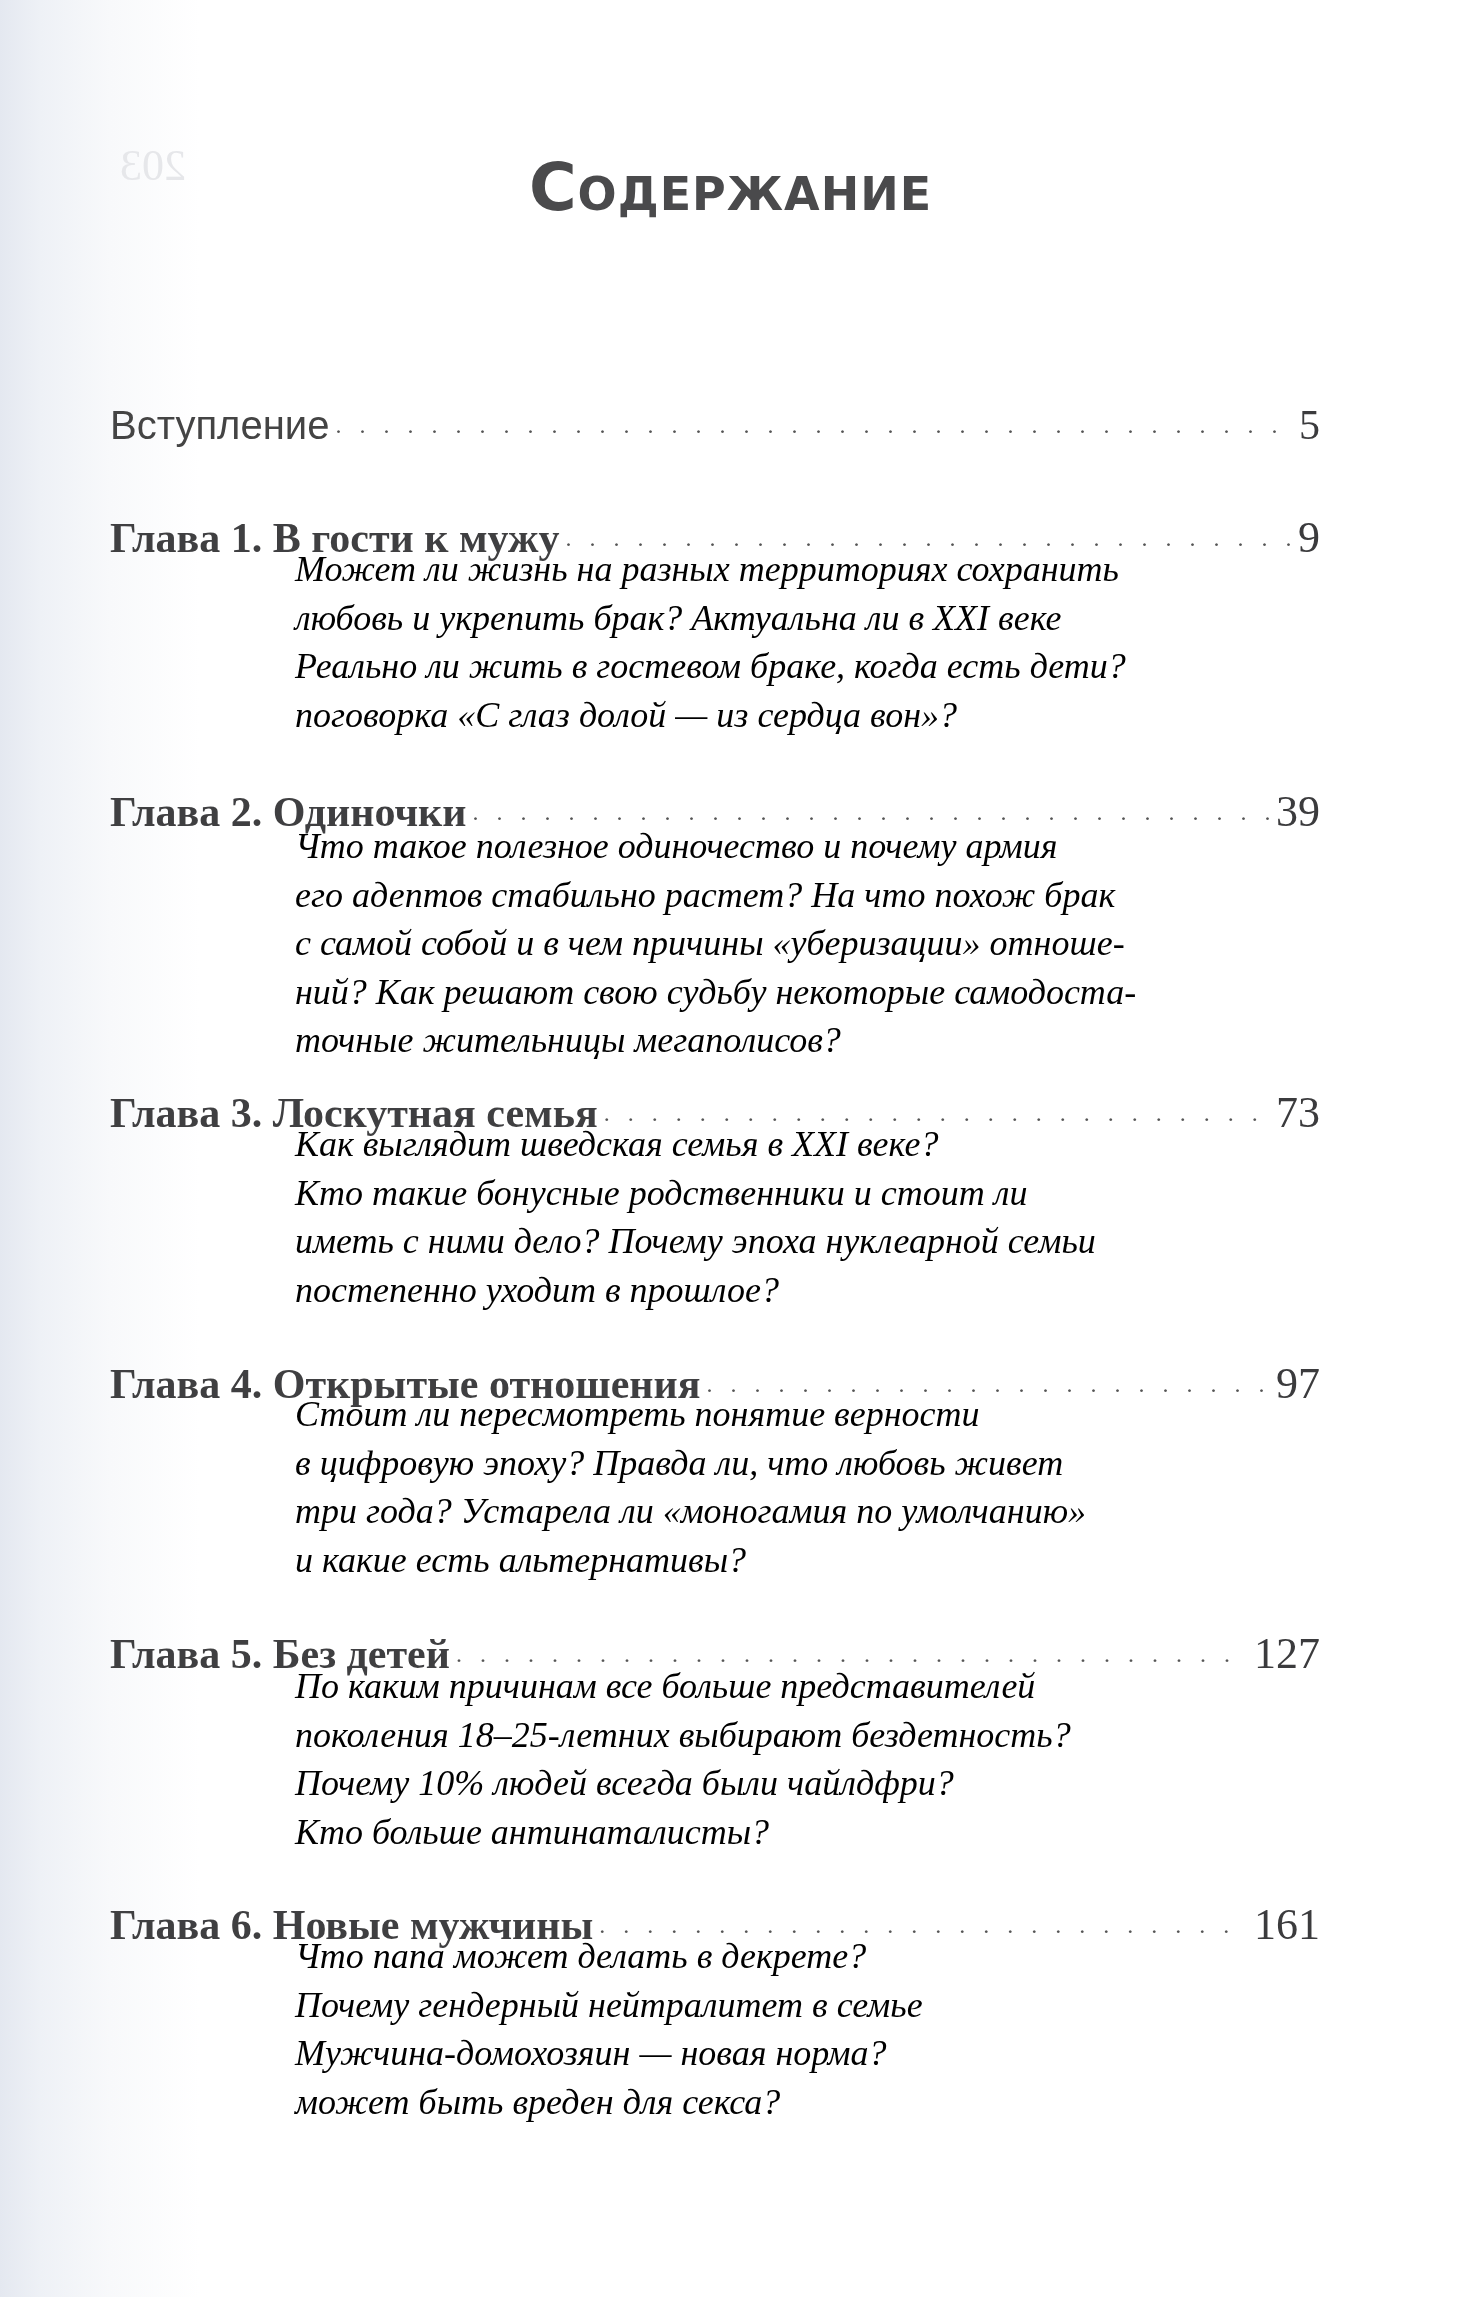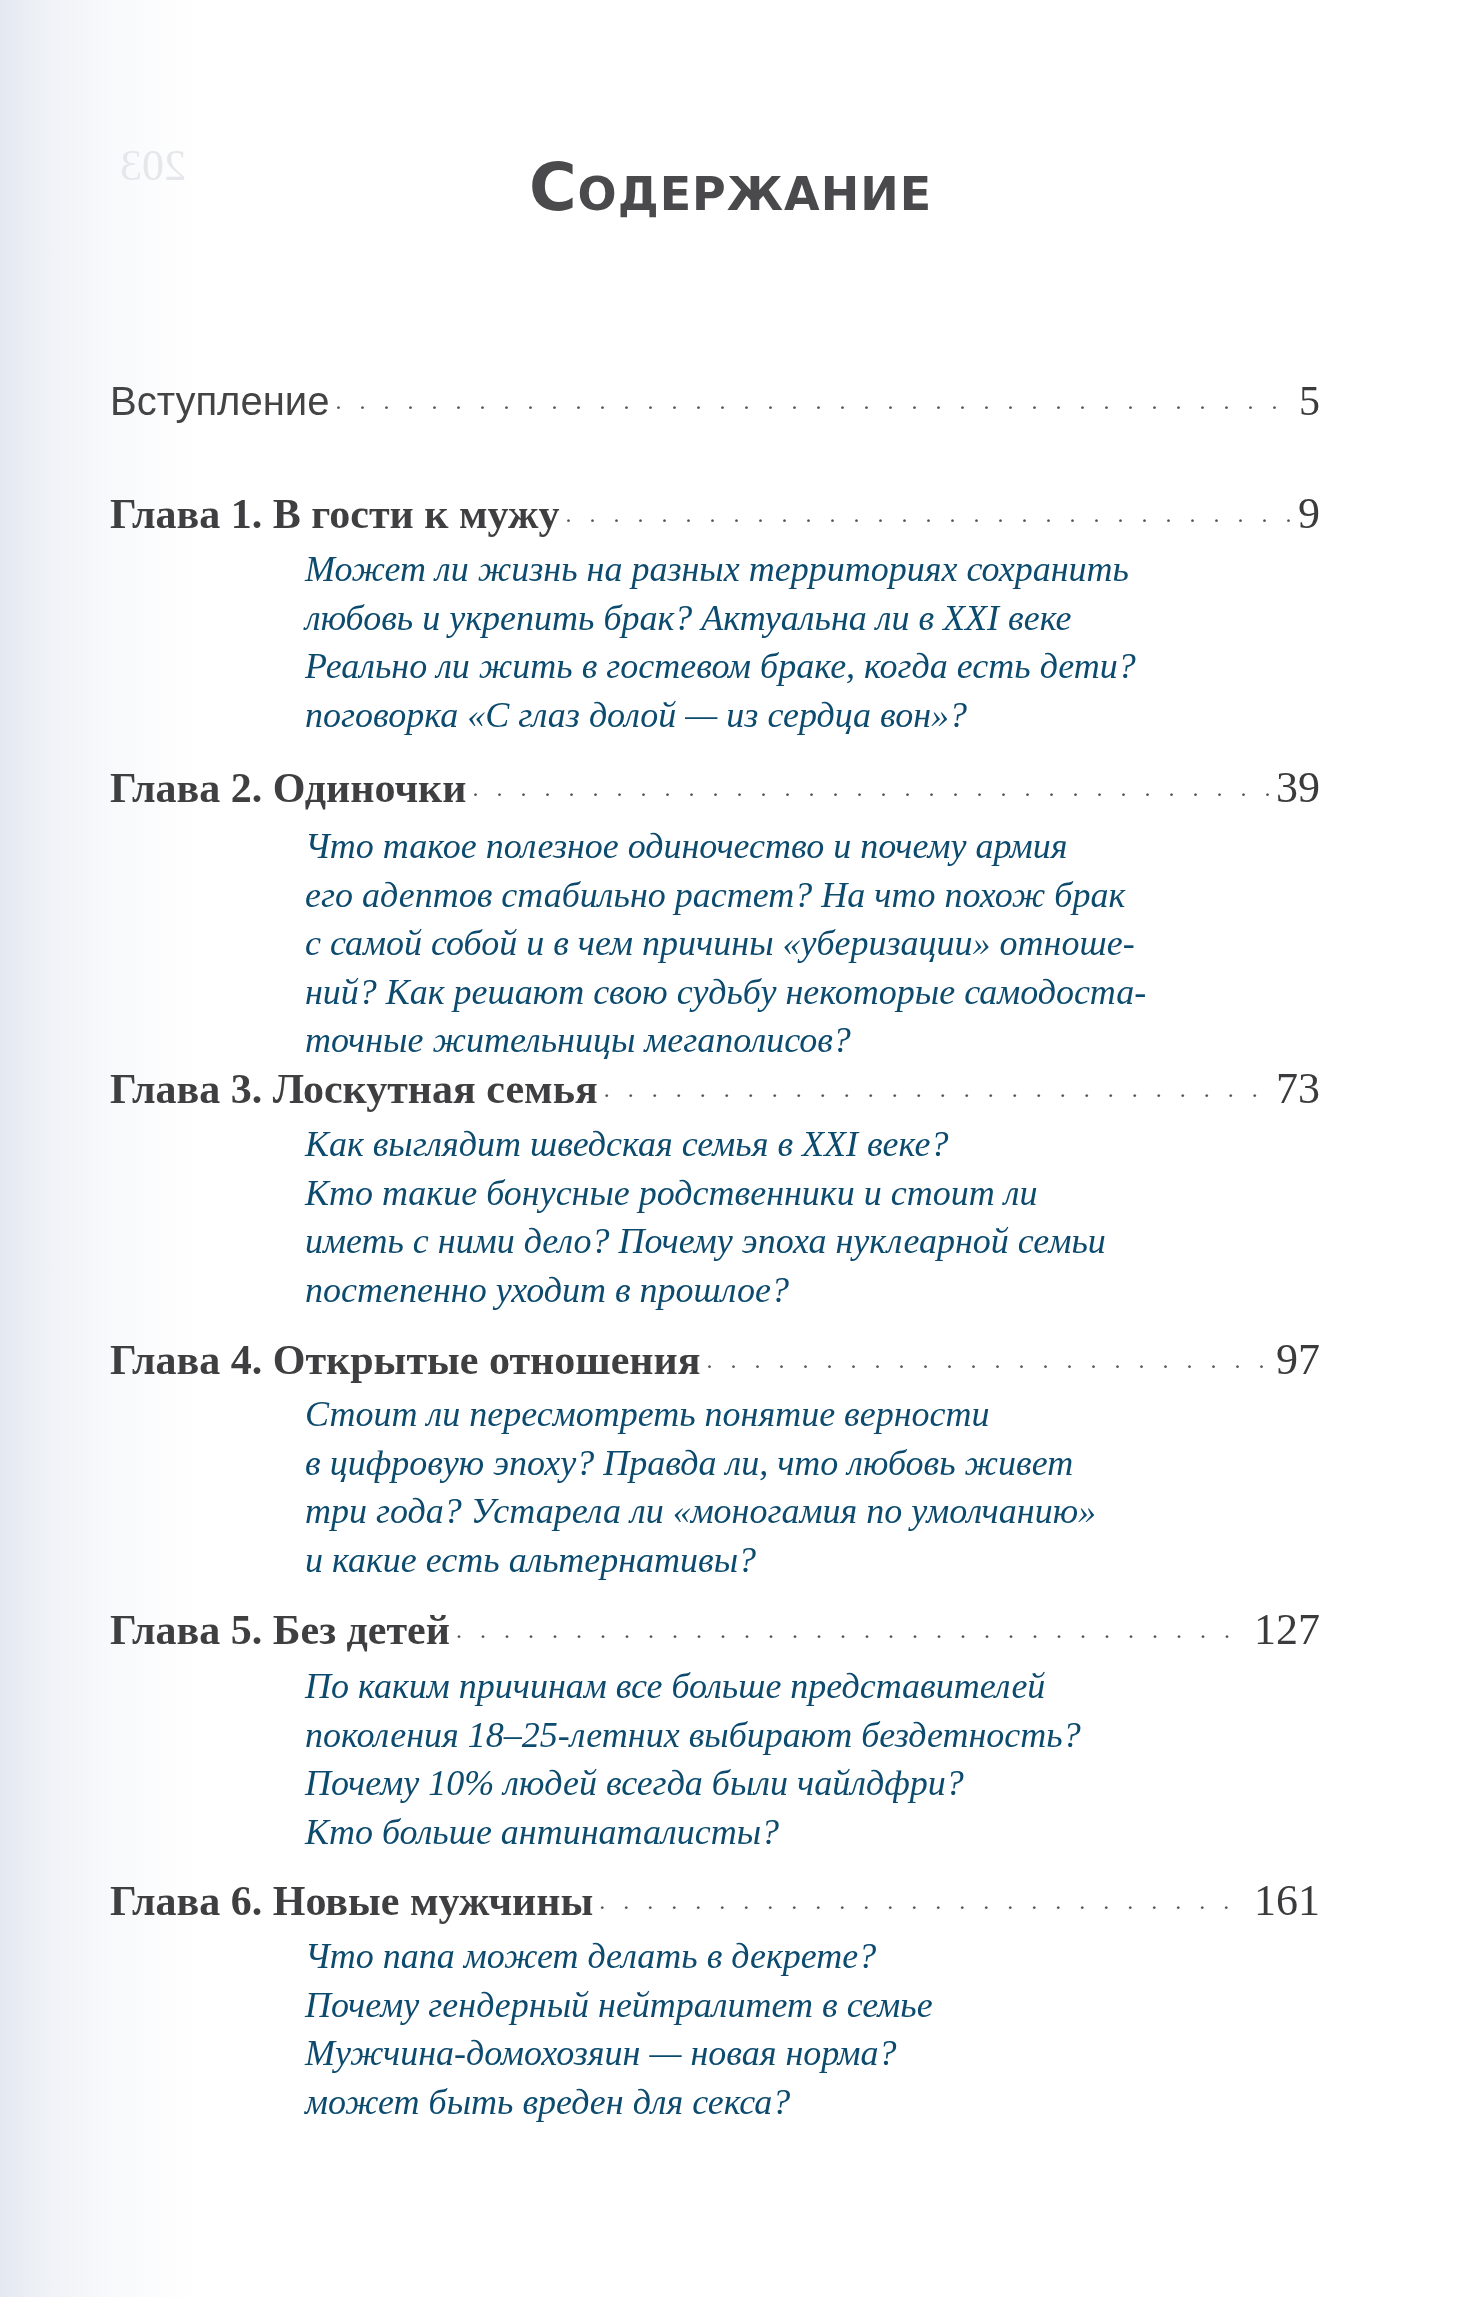--- a/index.html
+++ b/index.html
@@ -15,35 +15,35 @@
     font-size: 44px; transform: scaleX(-1);
   }
   .title {
     position: absolute; top: 150px; left: 0; width: 1461px; text-align: center;
     font-family: "DejaVu Sans", sans-serif; font-weight: bold; font-size: 65px;
     color: #4a4a4c; letter-spacing: 1px; font-variant: small-caps;
   }
   .entry {
     position: absolute; left: 110px; width: 1210px;
     display: flex; align-items: flex-end;
-    font-size: 42px; line-height: 52px;
+    font-size: 42px; line-height: 52px; margin-top: 24px;
   }
   .entry .label { white-space: nowrap; transform-origin: left; }
   .entry .dots {
     flex: 1; margin: 0 6px; overflow: hidden; white-space: nowrap;
     font-size: 24px; letter-spacing: 6px; color: #555;
   }
   .entry .page { white-space: nowrap; }
   .intro .label { font-family: "Liberation Sans", sans-serif; font-stretch: condensed; font-size: 40px; color: #444; }
   .chapter .label { font-family: "Liberation Serif", serif; font-weight: bold; font-size: 42px; color: #3f3f41; }
   .chapter .page { font-family: "Liberation Serif", serif; font-size: 44px; }
   .desc {
-    position: absolute; left: 305px; width: 1020px;
+    position: absolute; left: 295px; width: 1020px;
     font-family: "Liberation Serif", serif; font-style: italic;
-    font-size: 36px; line-height: 48.5px; color: #0c4a6e;
+    font-size: 36px; line-height: 48.5px; color: #000000;
   }
   .desc div { white-space: nowrap; }
 </style>
 </head>
 <body>
 
 <div class="ghost" style="top:140px; left:120px;">203</div>
 
 <h1 class="title" style="margin:0;">Содержание</h1>
 

